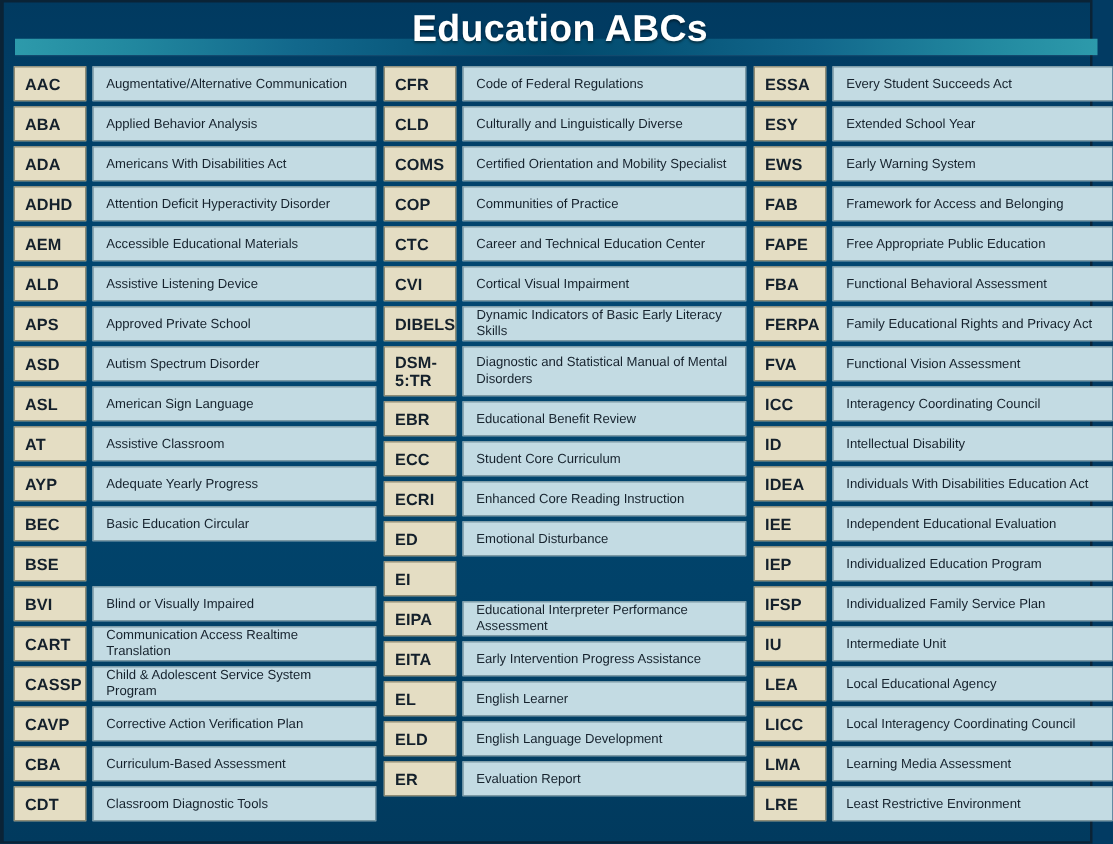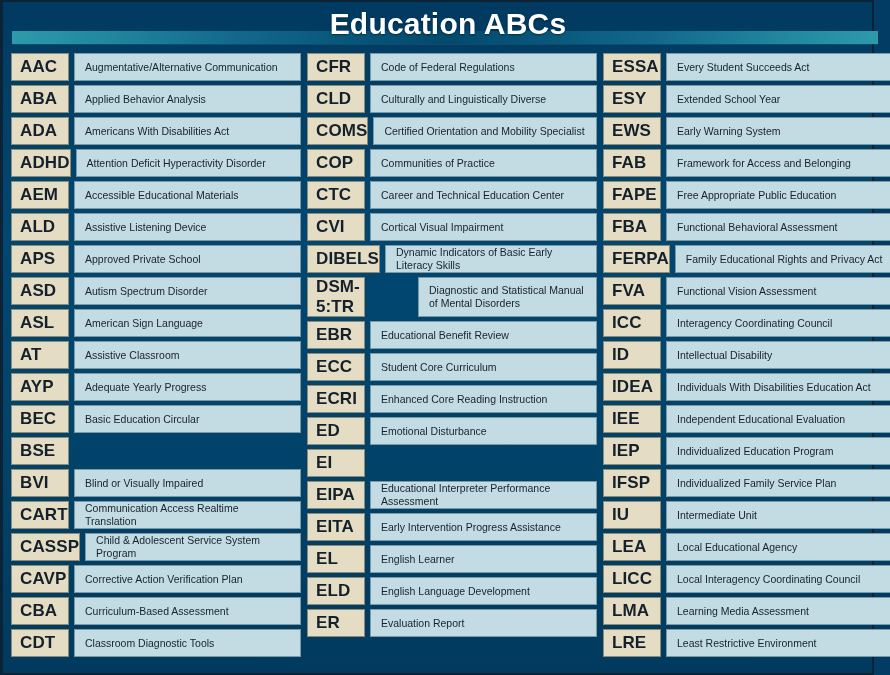--- a/index.html
+++ b/index.html
@@ -86,29 +86,28 @@
   }
 
   .row {
     display: flex;
     align-items: stretch;
     height: 28px;
     margin-bottom: 4px;
   }
   .row.tall {
     height: 40px;
-    gap: 48px;
   }
 
   .abbr {
     flex: 0 0 58px;
     background: #e4ddc3;
     border: 1px solid #8e8b74;
     color: #14202b;
-    font-size: 17px;
+    font-size: 13px;
     font-weight: bold;
     display: flex;
     align-items: center;
     padding-left: 8px;
     box-sizing: border-box;
     letter-spacing: 0.1px;
   }
   .defn {
     flex: 1 1 auto;
     background: #c3dbe3;

